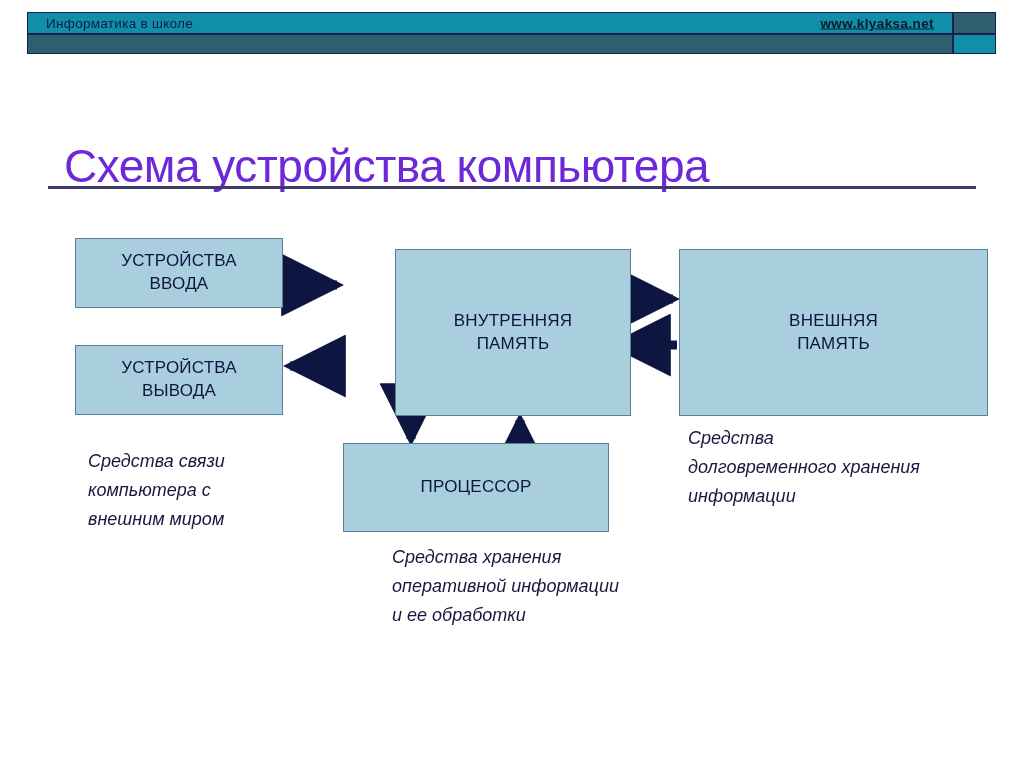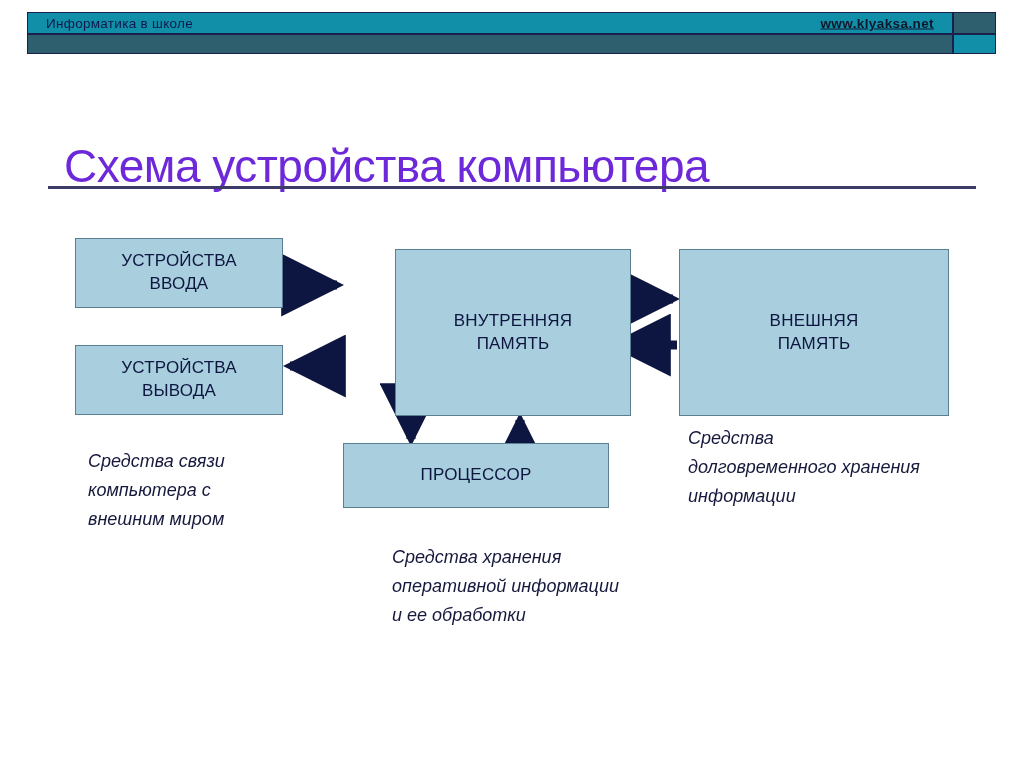--- a/index.html
+++ b/index.html
@@ -125,22 +125,22 @@
     color: #0d1640;
     font-weight: normal;
     font-size: 17px;
     line-height: 1.35;
     letter-spacing: 0.2px;
   }
 
   #node-input    { left: 75px;  top: 238px; width: 208px; height: 70px; }
   #node-output   { left: 75px;  top: 345px; width: 208px; height: 70px; }
   #node-internal { left: 360px; top: 249px; width: 236px; height: 167px; margin-left: 35px; }
-  #node-external { left: 679px; top: 249px; width: 270px; height: 167px; }
-  #node-cpu      { left: 343px; top: 443px; width: 266px; height: 65px; }
+  #node-external { left: 679px; top: 249px; width: 309px; height: 167px; }
+  #node-cpu      { left: 343px; top: 443px; width: 266px; height: 89px; }
 
   .caption {
     position: absolute;
     font-style: italic;
     font-size: 18px;
     line-height: 1.62;
     color: #16193c;
   }
   #caption-left   { left: 88px;  top: 447px; width: 200px; }
   #caption-center { left: 392px; top: 543px; width: 235px; font-style: italic; }

